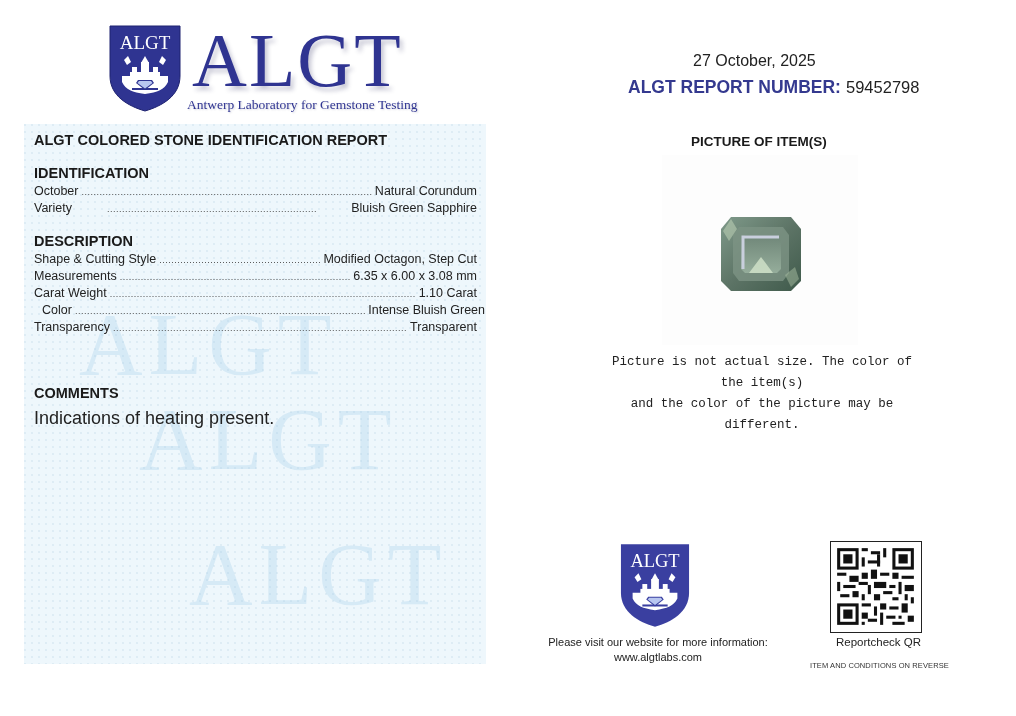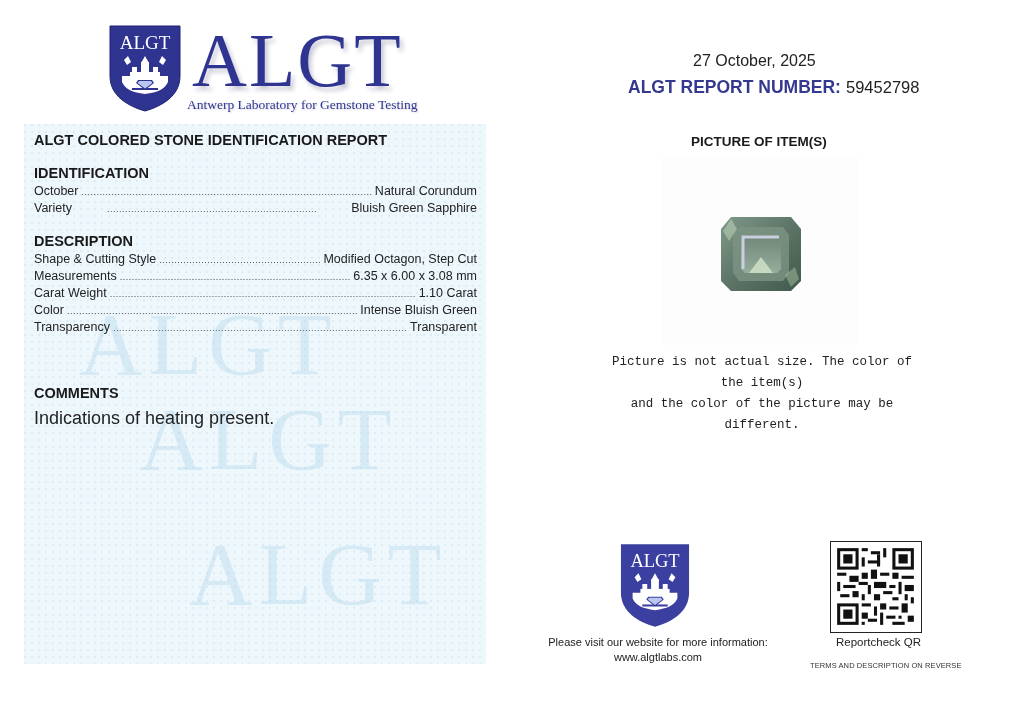--- a/index.html
+++ b/index.html
@@ -115,21 +115,21 @@
   <div class="row" style="top:144px;">
     <span class="lbl">Measurements</span>
     <span class="dots"></span>
     <span class="val">6.35 x 6.00 x 3.08 mm</span>
   </div>
   <div class="row" style="top:161px;">
     <span class="lbl">Carat Weight</span>
     <span class="dots"></span>
     <span class="val">1.10 Carat</span>
   </div>
-  <div class="row" style="top:178px;">
+  <div class="row" style="top:178px;margin-left:8px;">
     <span class="lbl">Color</span>
     <span class="dots"></span>
     <span class="val">Intense Bluish Green</span>
   </div>
   <div class="row" style="top:195px;">
     <span class="lbl">Transparency</span>
     <span class="dots"></span>
     <span class="val">Transparent</span>
   </div>
 
@@ -241,13 +241,13 @@
       <rect x="16" y="23" width="1" height="4"></rect>
         <rect x="18" y="24" width="3" height="1"></rect>
         <rect x="20" y="26" width="4" height="1"></rect>
       <rect x="22" y="24" width="1" height="1"></rect>
         <rect x="25" y="24" width="2" height="2"></rect>
         <rect x="10" y="26" width="1" height="1"></rect>
     </g>
   </svg>
 </div>
 <div class="abs qr-label">Reportcheck QR</div>
-<div class="abs terms">TERMS AND DESCRIPTION ON REVERSE</div>
+<div class="abs terms">ITEM AND CONDITIONS ON REVERSE</div>
 
 </body></html>

